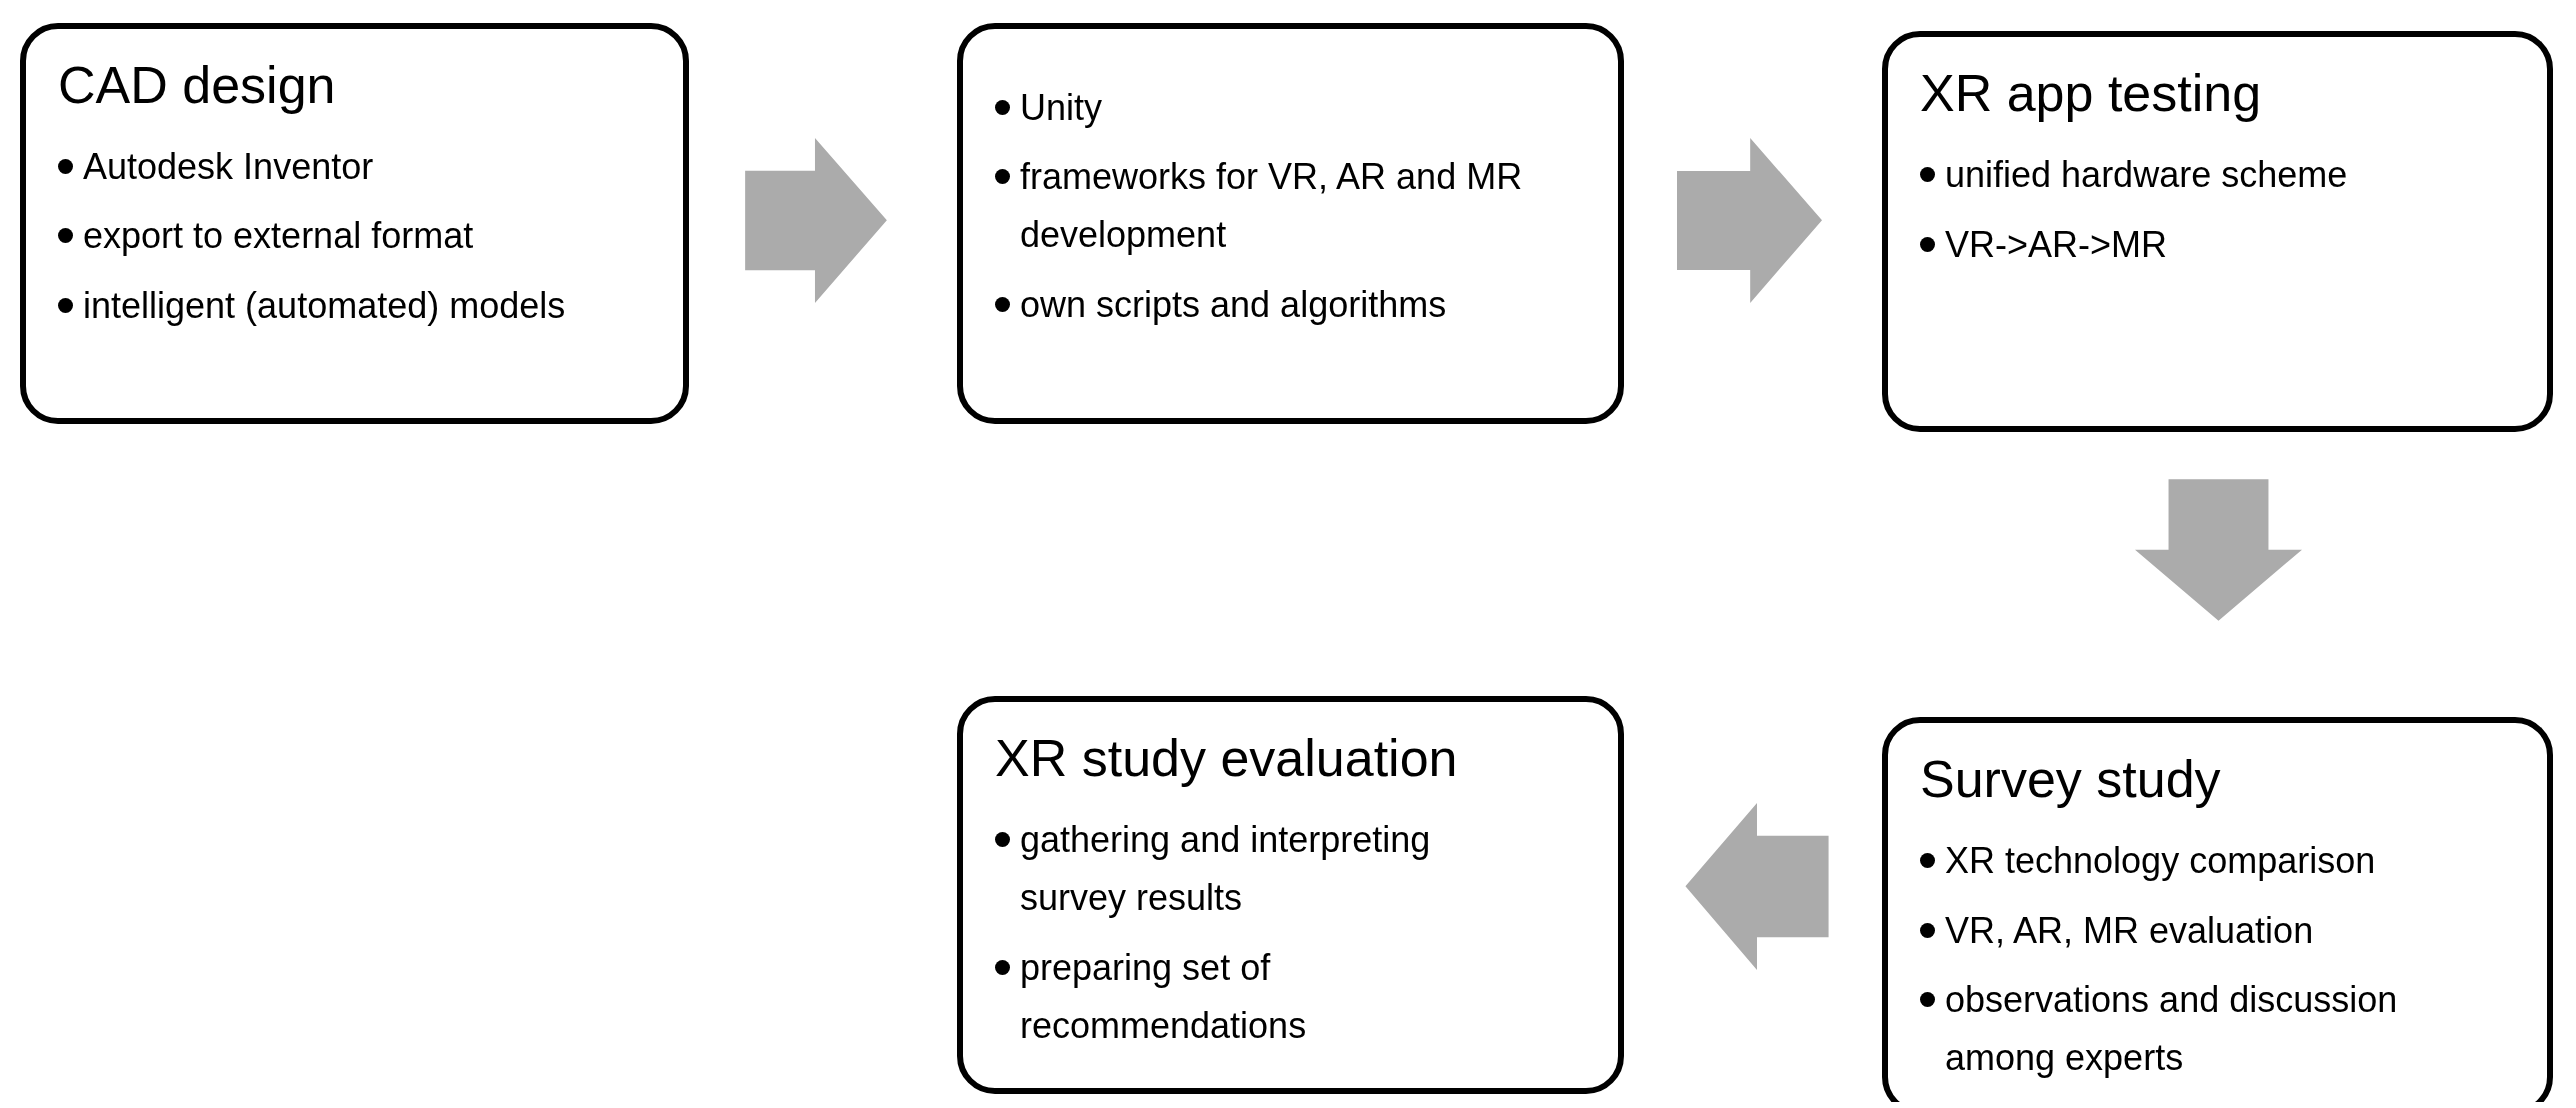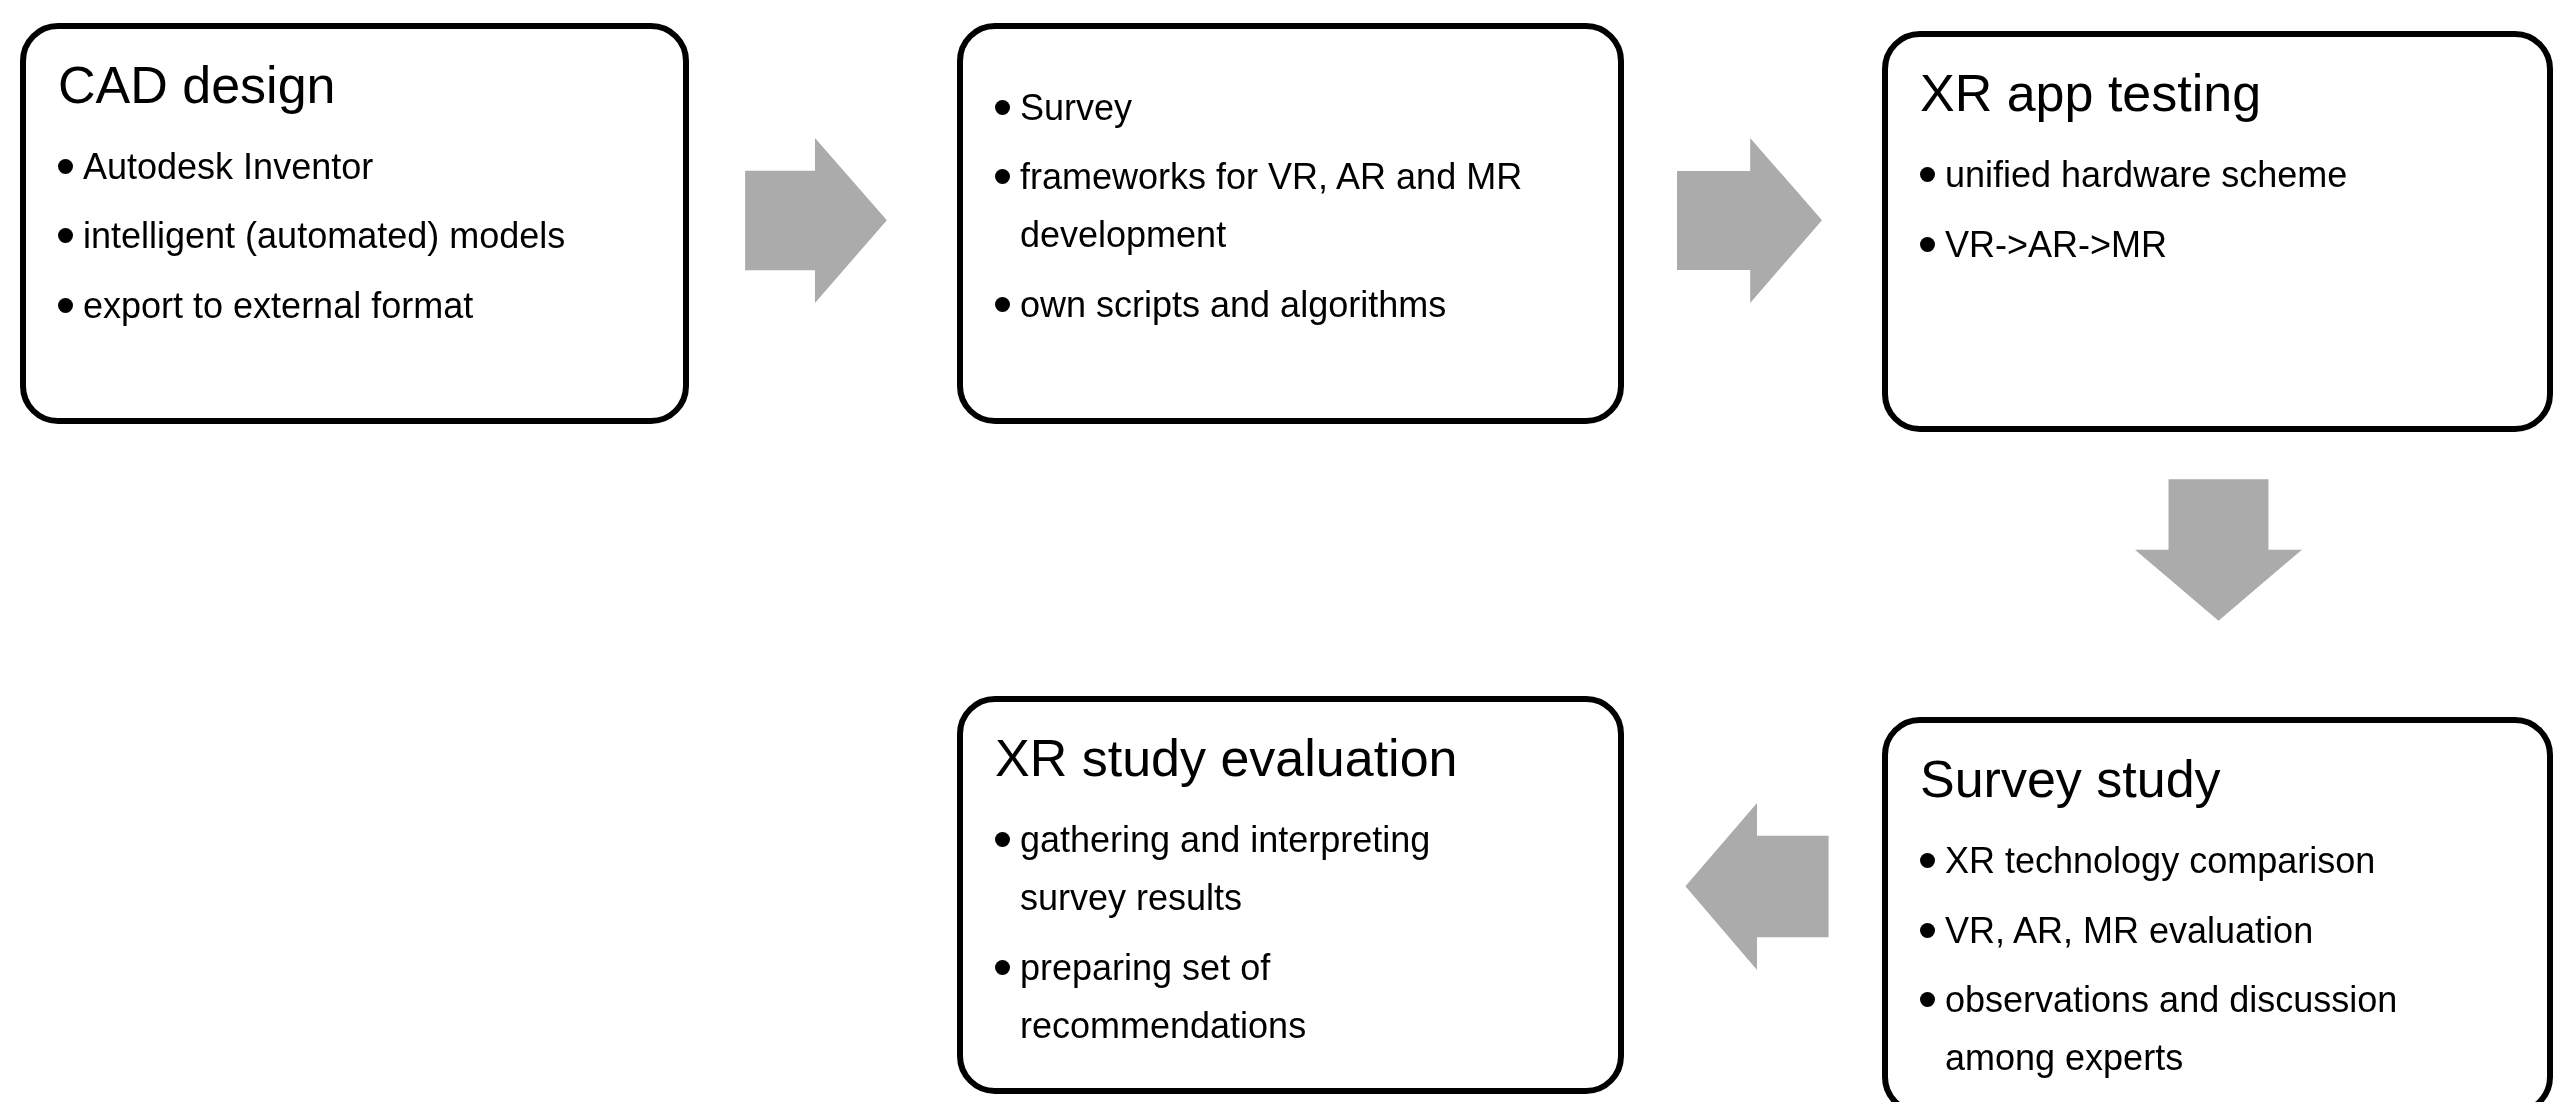--- a/index.html
+++ b/index.html
@@ -64,28 +64,28 @@
 </style>
 </head>
 <body>
 
 <div class="canvas">
 
   <section class="node n1">
     <h2 class="title">CAD design</h2>
     <ul class="bullets">
       <li>Autodesk Inventor</li>
+      <li>export to external format</li>
       <li>intelligent (automated) models</li>
-      <li>export to external format</li>
     </ul>
   </section>
 
   <section class="node n2">
     <ul class="bullets">
-      <li>Survey</li>
+      <li>Unity</li>
       <li>frameworks for VR, AR and MR development</li>
       <li>own scripts and algorithms</li>
     </ul>
   </section>
 
   <section class="node n3">
     <h2 class="title">XR app testing</h2>
     <ul class="bullets">
       <li>unified hardware scheme</li>
       <li>VR-&gt;AR-&gt;MR</li>

